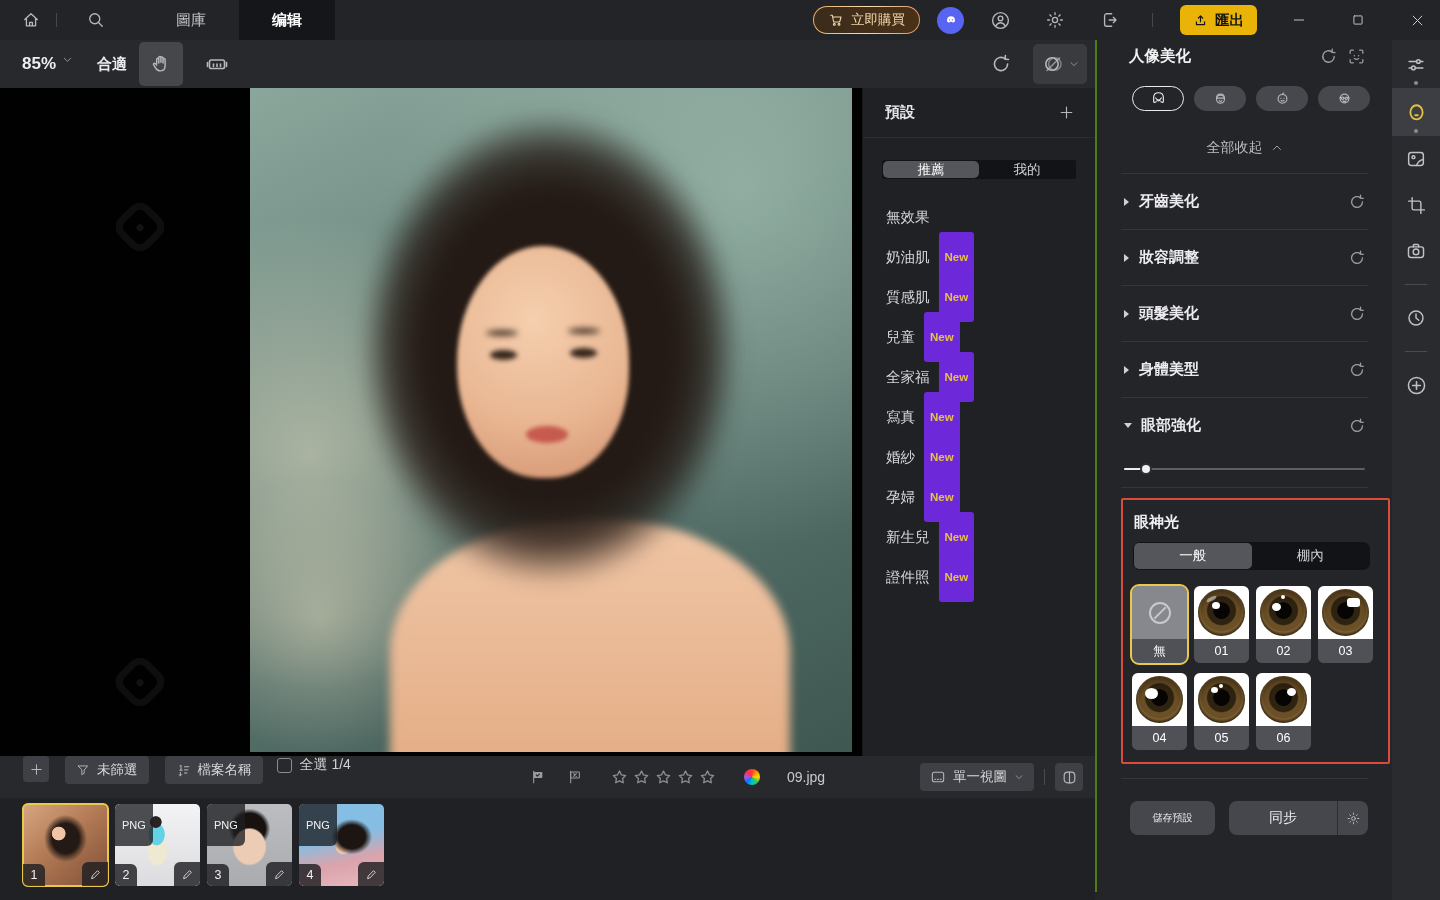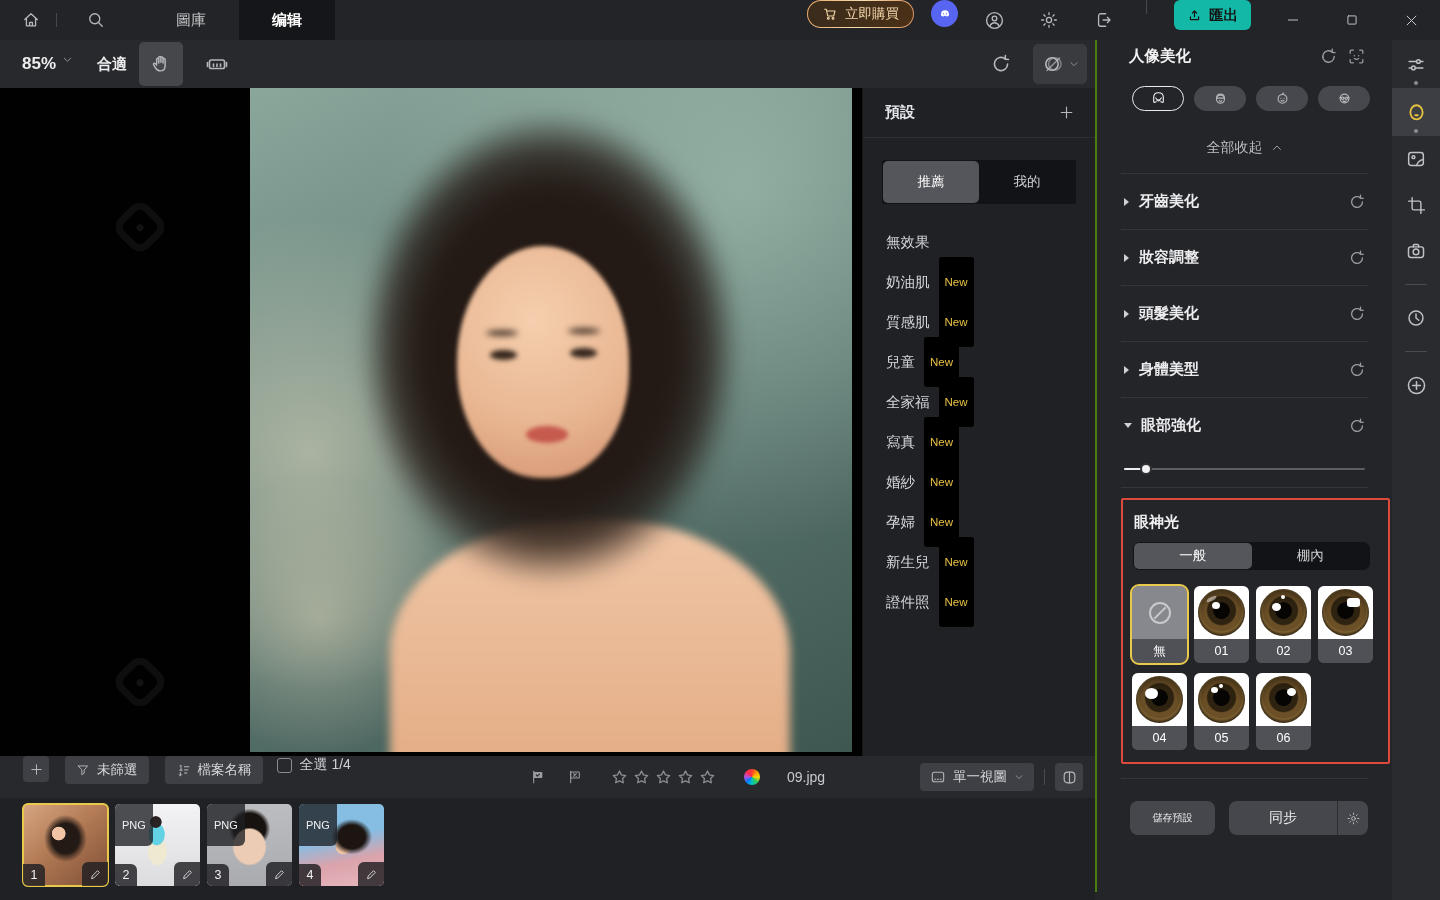--- a/index.html
+++ b/index.html
@@ -9,26 +9,26 @@
   svg{display:block}
   .ic{display:flex;align-items:center;justify-content:center;color:#b6b7bb}
   .ic svg{stroke:currentColor;fill:none;stroke-width:1.6;stroke-linecap:round;stroke-linejoin:round}
 
   
   .titlebar{position:absolute;left:0;top:0;width:1440px;height:40px;background:#232427;display:flex;align-items:center;z-index:30}
   .tb-btn{width:38px;height:40px}
   .tb-sep{width:1px;height:14px;background:#47484c;margin:0 6px}
   .tab{height:40px;display:flex;align-items:center;padding:0 33px;font-size:15px;color:#c8c9cc;cursor:default}
   .tab.active{background:#151619;color:#fff;font-weight:bold}
-  .tb-right{margin-left:auto;display:flex;align-items:flex-start;gap:17px;padding-right:8px}
+  .tb-right{margin-left:auto;display:flex;align-items:center;gap:17px;padding-right:2px}
   .buy-pill{height:28px;display:flex;align-items:center;gap:7px;padding:0 14px;border-radius:15px;
     background:linear-gradient(100deg,#3a2b1c,#4a3117) padding-box,linear-gradient(100deg,#e8a667,#f6dfae,#d98f5f) border-box;
     border:1px solid transparent;color:#f3d8ab;font-size:13.5px}
   .disc{width:27px;height:27px;border-radius:50%;background:#5865f2;display:flex;align-items:center;justify-content:center}
-  .export-btn{height:30px;display:flex;align-items:center;gap:7px;padding:0 13px;border-radius:6px;background:#14b8a6;color:#141414;font-weight:bold;font-size:14.5px;margin:0 4px}
+  .export-btn{height:30px;display:flex;align-items:center;gap:7px;padding:0 13px;border-radius:6px;background:#eab308;color:#141414;font-weight:bold;font-size:14.5px;margin:0 4px}
   .export-btn .ic svg{stroke:#141414;stroke-width:1.9}
   .win-btn{width:42px;height:40px;color:#c9cacd}
 
   
   .toolbar{position:absolute;left:0;top:40px;width:1095px;height:48px;background:#28292d;display:flex;align-items:center;z-index:20}
   .zoom-ctl{display:flex;align-items:flex-start;gap:6px;margin-left:22px;color:#ededef;font-weight:bold;font-size:17px}
   .fit-btn{margin-left:24px;color:#ededef;font-weight:bold;font-size:15px}
   .tool-btn{width:44px;height:44px;border-radius:5px;margin-left:12px}
   .tool-btn.sel{background:#46474b;color:#ececee}
   .toolbar-right{margin-left:auto;display:flex;align-items:center;padding-right:8px}
@@ -48,26 +48,26 @@
   .ph-eye{position:absolute;width:27px;height:10px;border-radius:50%;background:#35261d;filter:blur(2.5px)}
   .ph-lips{position:absolute;left:276px;top:338px;width:42px;height:17px;border-radius:50%;background:#c65a4e;filter:blur(2px)}
   .ph-glow{position:absolute;left:-60px;top:360px;width:260px;height:340px;background:radial-gradient(circle,rgba(245,230,200,.4),rgba(245,230,200,0) 65%)}
   .wm{position:absolute;width:42px;height:42px;border:7px solid rgba(255,255,255,.055);border-radius:13px;transform:rotate(45deg)}
   .wm::after{content:"";position:absolute;left:50%;top:50%;width:7px;height:7px;margin:-3.5px 0 0 -3.5px;background:rgba(255,255,255,.07);border-radius:50%}
 
   
   .presets{position:absolute;left:862px;top:88px;width:233px;height:668px;background:#202125;border-left:1px solid #18191b}
   .pr-head{height:50px;display:flex;align-items:center;justify-content:space-between;padding:0 20px 0 22px;border-bottom:1px solid #2d2e32}
   .pr-title{font-size:15px;color:#e4e5e8;font-weight:bold}
-  .seg{margin:22px auto 0;width:194px;height:44px;background:#121316;border-radius:2px;display:flex;padding:1px}
+  .seg{margin:22px auto 0;width:194px;height:19px;background:#121316;border-radius:2px;display:flex;padding:1px}
   .seg-item{flex:1;display:flex;align-items:center;justify-content:center;font-size:13.5px;color:#cfd0d3;border-radius:5px}
   .seg-item.on{background:#55565b;color:#fff}
   .pr-list{margin-top:18px}
   .pr-item{height:40px;display:flex;align-items:center;padding-left:23px;font-size:14.5px;color:#d6d7da}
-  .badge-new{margin-left:9px;padding:19px 6px;border-radius:3px;background:#000000;color:#e7c243;font-size:11.5px;font-weight:normal}
+  .badge-new{margin-left:9px;padding:19px 6px;border-radius:3px;background:#6d28d9;color:#e7c243;font-size:11.5px;font-weight:bold}
 
   
   .panel{position:absolute;left:1095px;top:32px;width:297px;height:860px;background:#242529;border-left:2px solid #4d7c0f}
   .pn-head{height:48px;display:flex;align-items:center;padding:0 22px 0 32px}
   .pn-title{font-size:15.5px;font-weight:bold;color:#f2f2f4;flex:1}
   .pn-head .ic{width:28px;height:28px}
   .facetabs{display:flex;gap:10px;padding:6px 0 0 35px}
   .ftab{width:52px;height:25px;border-radius:13px;background:#47484d;display:flex;align-items:center;justify-content:center;color:#c3c4c8}
   .ftab.sel{background:transparent;border:1.4px solid #e9eaed;color:#eceef0}
   .collapse-row{height:62px;display:flex;align-items:center;justify-content:center;gap:8px;color:#bcbdc2;font-size:14px;padding-top:12px}

